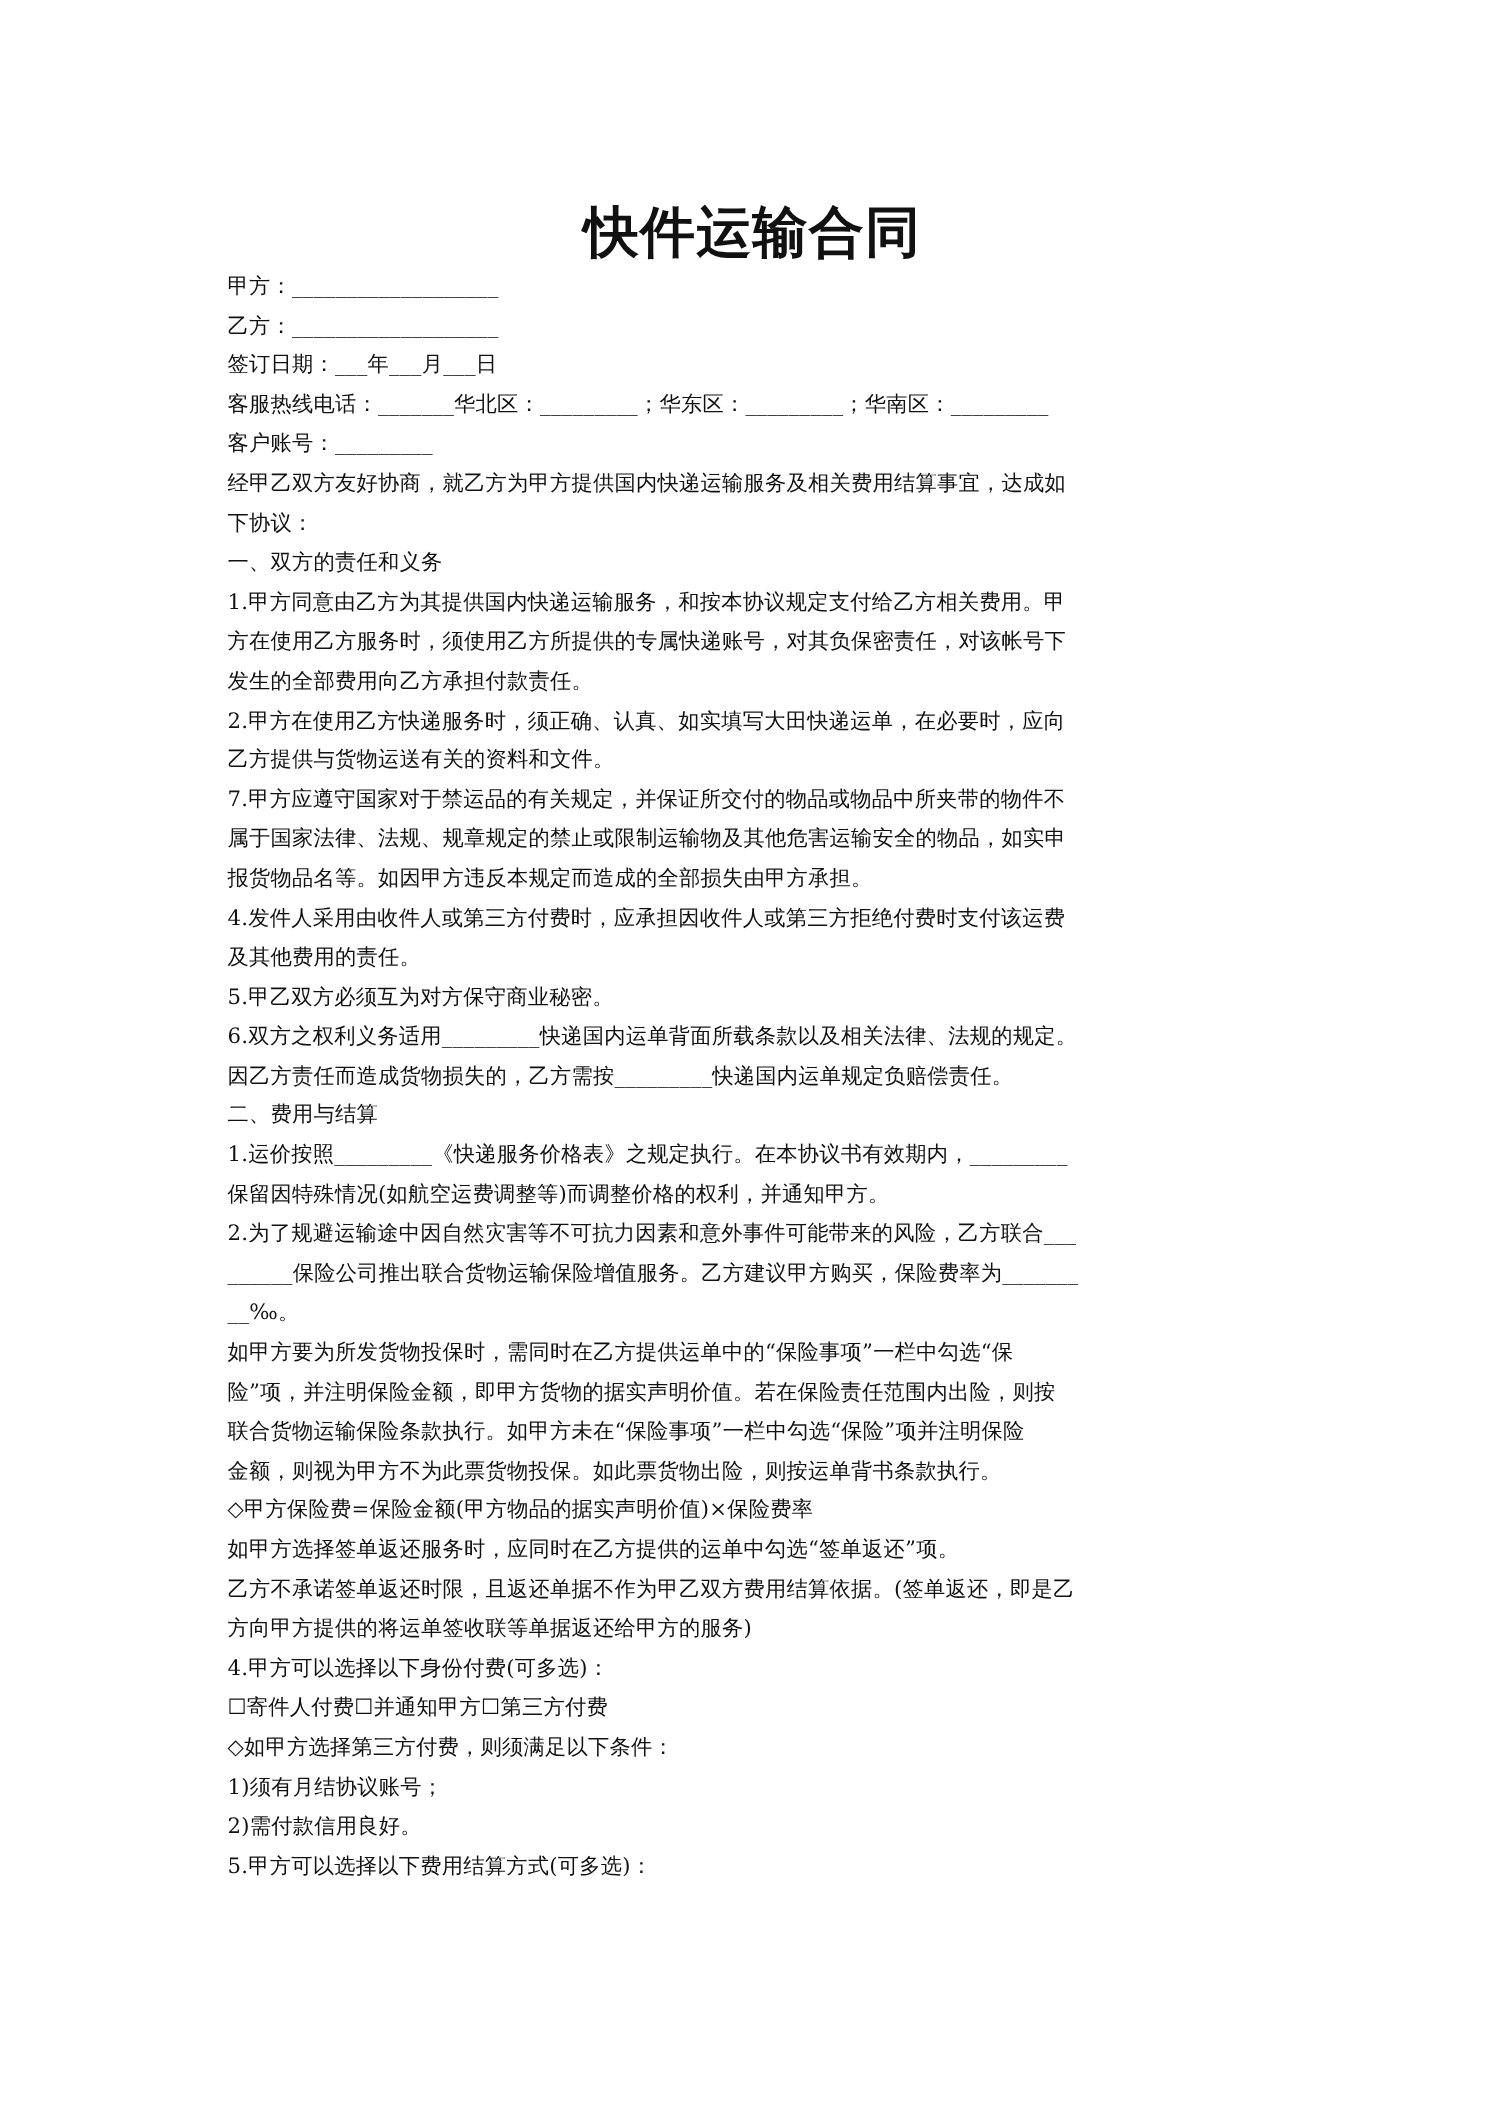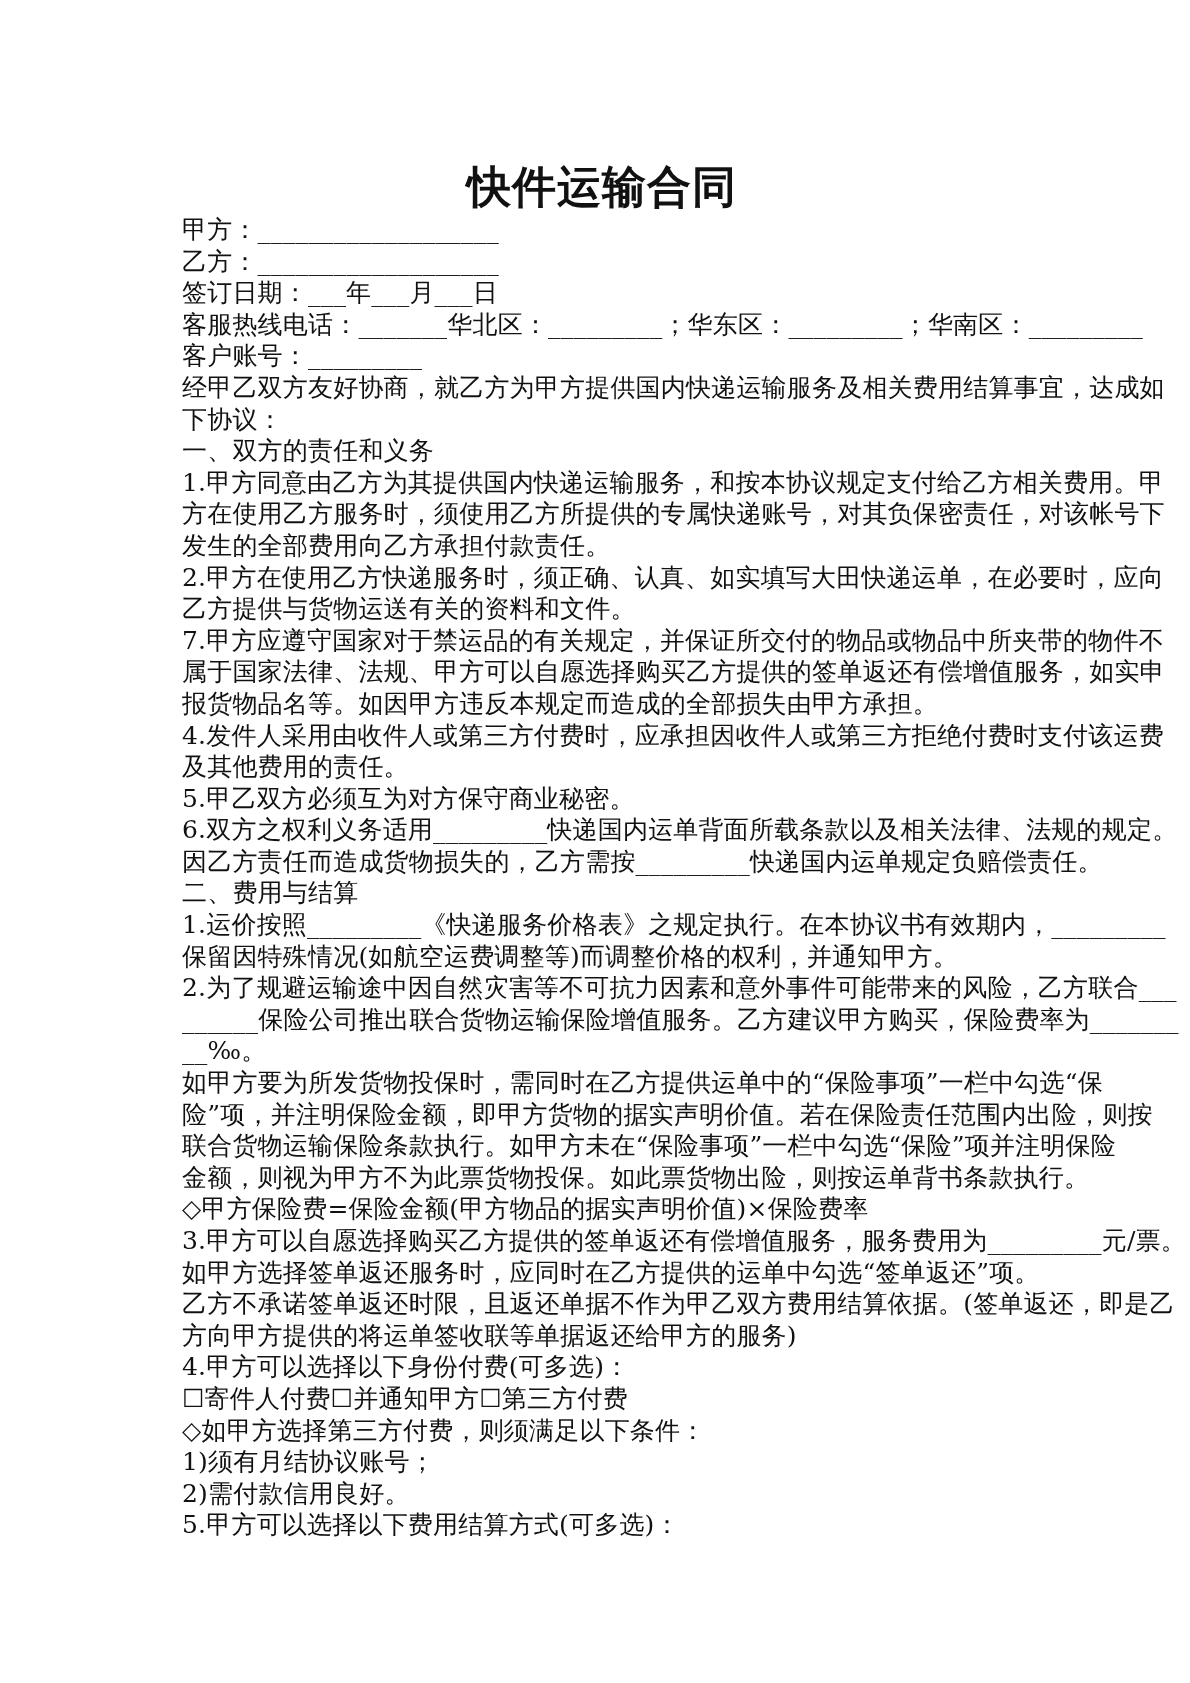--- a/index.html
+++ b/index.html
@@ -2,21 +2,21 @@
 <html><head>
 <meta charset="utf-8">
 <style>
   html, body { margin: 0; padding: 0; background: #ffffff; }
   body { width: 1190px; height: 1683px; position: relative; overflow: hidden;
          font-family: "DejaVu Serif", "Liberation Serif", serif; color: #111; }
   .page { position: absolute; left: 182px; top: 160px; width: 840px; }
   .title { text-align: center; font-family: "DejaVu Sans", "Liberation Sans", sans-serif;
            font-weight: bold; font-size: 44px; letter-spacing: 1px; height: 54px; line-height: 54px;
            margin-left: 0; width: 840px; }
-  .line { font-size: 25px; line-height: 31.6px; height: 31.6px; white-space: nowrap; letter-spacing: 0.2px; }
+  .line { font-size: 17px; line-height: 31.6px; height: 31.6px; white-space: nowrap; letter-spacing: 0.2px; }
 </style>
 </head>
 <body>
 
 <div class="page">
   <div class="title">快件运输合同</div>
   <div id="body-lines">
     <div class="line">甲方：___________________</div>
     <div class="line">乙方：___________________</div>
     <div class="line">签订日期：___年___月___日</div>
@@ -24,39 +24,38 @@
     <div class="line">客户账号：_________</div>
     <div class="line">经甲乙双方友好协商，就乙方为甲方提供国内快递运输服务及相关费用结算事宜，达成如</div>
     <div class="line">下协议：</div>
     <div class="line">一、双方的责任和义务</div>
     <div class="line">1.甲方同意由乙方为其提供国内快递运输服务，和按本协议规定支付给乙方相关费用。甲</div>
     <div class="line">方在使用乙方服务时，须使用乙方所提供的专属快递账号，对其负保密责任，对该帐号下</div>
     <div class="line">发生的全部费用向乙方承担付款责任。</div>
     <div class="line">2.甲方在使用乙方快递服务时，须正确、认真、如实填写大田快递运单，在必要时，应向</div>
     <div class="line">乙方提供与货物运送有关的资料和文件。</div>
     <div class="line">7.甲方应遵守国家对于禁运品的有关规定，并保证所交付的物品或物品中所夹带的物件不</div>
-    <div class="line">属于国家法律、法规、甲方可以自愿选择购买乙方提供的签单返还有偿增值服务，如实申</div>
+    <div class="line">属于国家法律、法规、规章规定的禁止或限制运输物及其他危害运输安全的物品，如实申</div>
     <div class="line">报货物品名等。如因甲方违反本规定而造成的全部损失由甲方承担。</div>
     <div class="line">4.发件人采用由收件人或第三方付费时，应承担因收件人或第三方拒绝付费时支付该运费</div>
     <div class="line">及其他费用的责任。</div>
     <div class="line">5.甲乙双方必须互为对方保守商业秘密。</div>
     <div class="line">6.双方之权利义务适用_________快递国内运单背面所载条款以及相关法律、法规的规定。</div>
     <div class="line">因乙方责任而造成货物损失的，乙方需按_________快递国内运单规定负赔偿责任。</div>
     <div class="line">二、费用与结算</div>
     <div class="line">1.运价按照_________《快递服务价格表》之规定执行。在本协议书有效期内，_________</div>
     <div class="line">保留因特殊情况(如航空运费调整等)而调整价格的权利，并通知甲方。</div>
     <div class="line">2.为了规避运输途中因自然灾害等不可抗力因素和意外事件可能带来的风险，乙方联合___</div>
     <div class="line">______保险公司推出联合货物运输保险增值服务。乙方建议甲方购买，保险费率为_______</div>
     <div class="line">__‰。</div>
     <div class="line">如甲方要为所发货物投保时，需同时在乙方提供运单中的“保险事项”一栏中勾选“保</div>
     <div class="line">险”项，并注明保险金额，即甲方货物的据实声明价值。若在保险责任范围内出险，则按</div>
     <div class="line">联合货物运输保险条款执行。如甲方未在“保险事项”一栏中勾选“保险”项并注明保险</div>
     <div class="line">金额，则视为甲方不为此票货物投保。如此票货物出险，则按运单背书条款执行。</div>
     <div class="line">◇甲方保险费=保险金额(甲方物品的据实声明价值)×保险费率</div>
-    <div class="line">3.甲方可以自愿选择购买乙方提供的签单返还有偿增值服务，服务费用为_________元/票。</div>
     <div class="line">如甲方选择签单返还服务时，应同时在乙方提供的运单中勾选“签单返还”项。</div>
     <div class="line">乙方不承诺签单返还时限，且返还单据不作为甲乙双方费用结算依据。(签单返还，即是乙</div>
     <div class="line">方向甲方提供的将运单签收联等单据返还给甲方的服务)</div>
     <div class="line">4.甲方可以选择以下身份付费(可多选)：</div>
     <div class="line">☐寄件人付费☐并通知甲方☐第三方付费</div>
     <div class="line">◇如甲方选择第三方付费，则须满足以下条件：</div>
     <div class="line">1)须有月结协议账号；</div>
     <div class="line">2)需付款信用良好。</div>
     <div class="line">5.甲方可以选择以下费用结算方式(可多选)：</div>
   </div>

